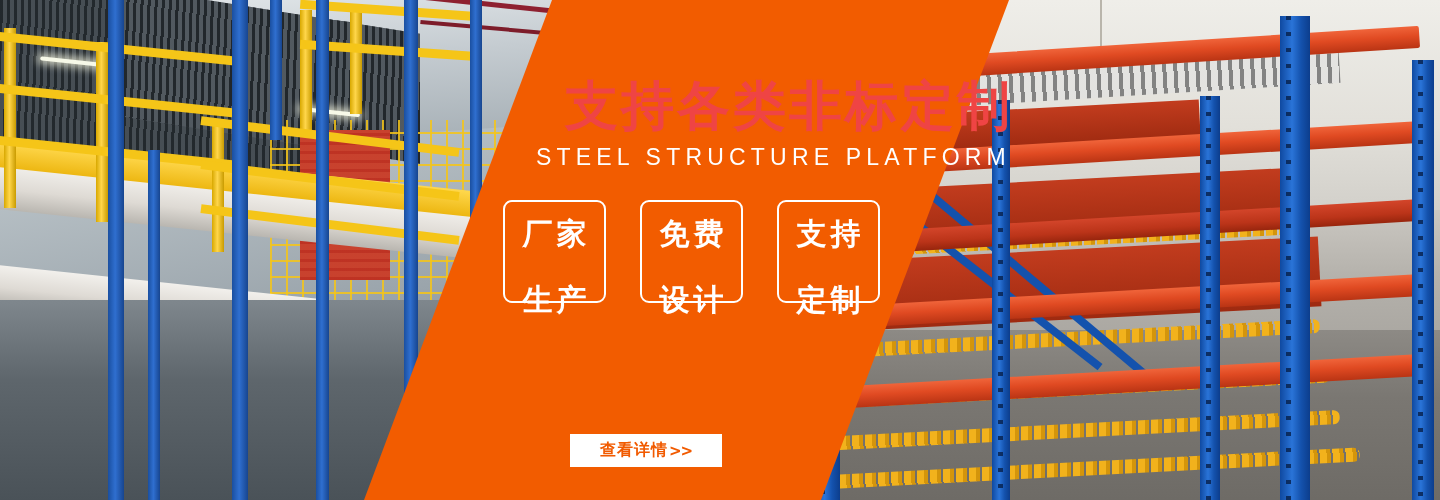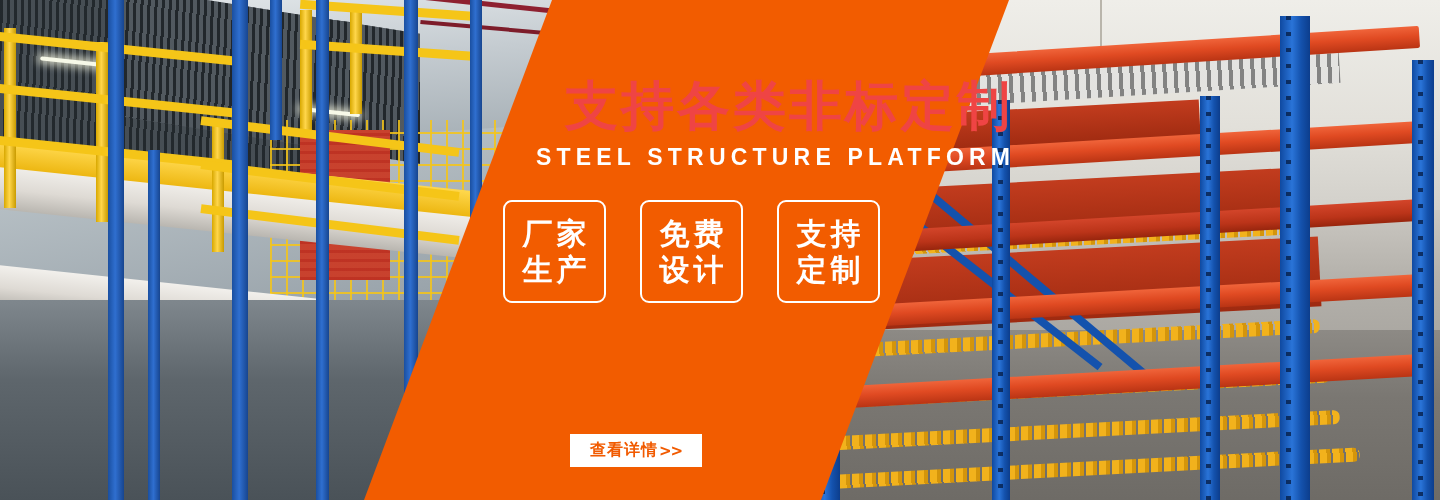--- a/index.html
+++ b/index.html
@@ -169,47 +169,47 @@
   .headline {
     position:absolute; left:537px; top:76px;
     font-size:53px; line-height:60px; font-weight:bold; color:#ef4444;
     letter-spacing:3px; white-space:nowrap;
     font-family:"DejaVu Sans","Liberation Sans",sans-serif;
     margin-left:28px;
   }
   .subhead {
     position:absolute; left:536px; top:144px;
     font-size:23px; line-height:26px; color:#ffffff;
-    letter-spacing:5.2px; white-space:nowrap; font-weight:700;
+    letter-spacing:5.2px; white-space:nowrap; font-weight:400;
   }
 
   .feature-row {
     position:absolute; left:503px; top:200px;
     display:flex; gap:34px;
   }
   .feature-box {
     width:103px; height:103px;
     border:2px solid #ffffff; border-radius:9px;
     display:flex; flex-direction:column; align-items:center; justify-content:center;
     color:#ffffff; font-weight:bold; font-size:30px; line-height:36px;
     letter-spacing:4px;
     font-family:"DejaVu Sans","Liberation Sans",sans-serif;
   }
-  .feature-box span { display:block; text-indent:4px; }
+  .feature-box span { display:block; text-indent:4px;margin-top:30px; }
 
   .lorem {
     position:absolute; left:519px; top:310px; width:330px;
     text-align:center;
     font-size:9px; line-height:13.5px; letter-spacing:1.15px;
     color:rgba(255,255,255,.82); text-transform:uppercase;
   }
 
   .cta {
     position:absolute; left:570px; top:434px;
-    width:132px; height:33px;
+    width:152px; height:33px;
     background:#ffffff;
     display:flex; align-items:center; justify-content:center;
     color:#f15a00; font-size:16px; font-weight:bold; letter-spacing:1px;
     font-family:"DejaVu Sans","Liberation Sans",sans-serif;
     cursor:pointer; text-decoration:none;
   }
   .cta .arrows { font-size:15px; margin-left:1px; letter-spacing:-1px; }
 </style>
 </head>
 <body>

